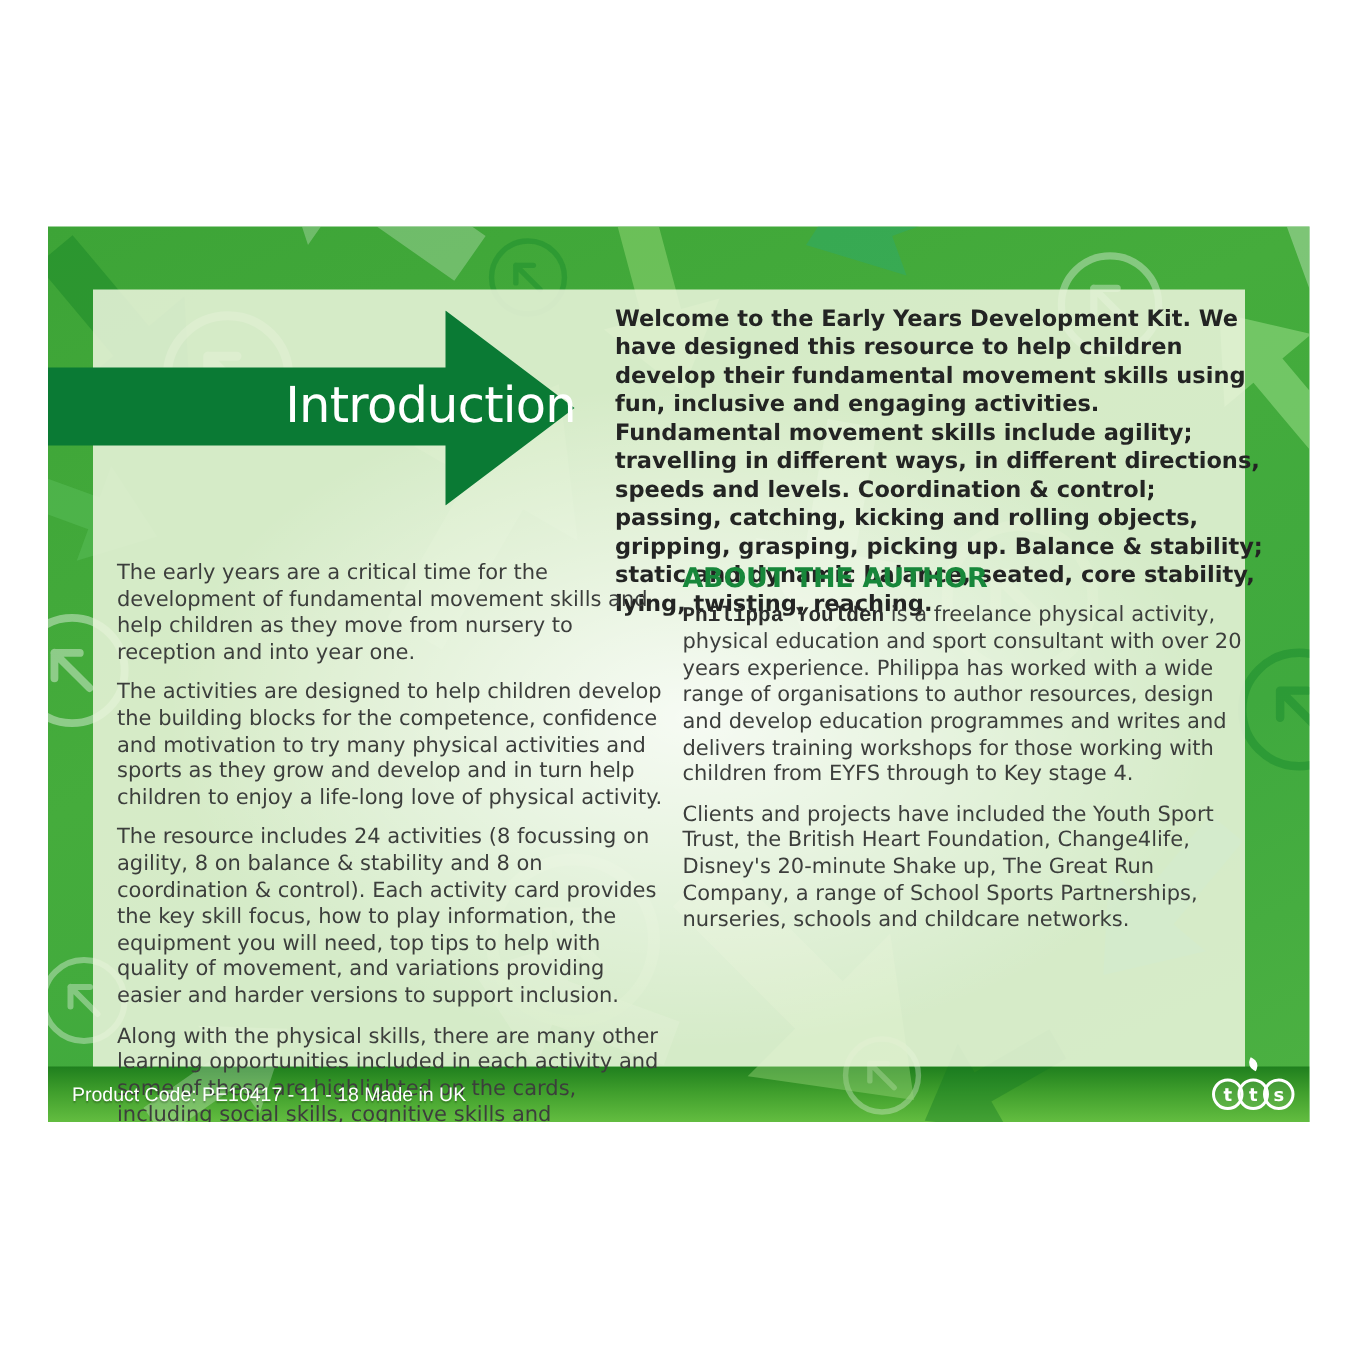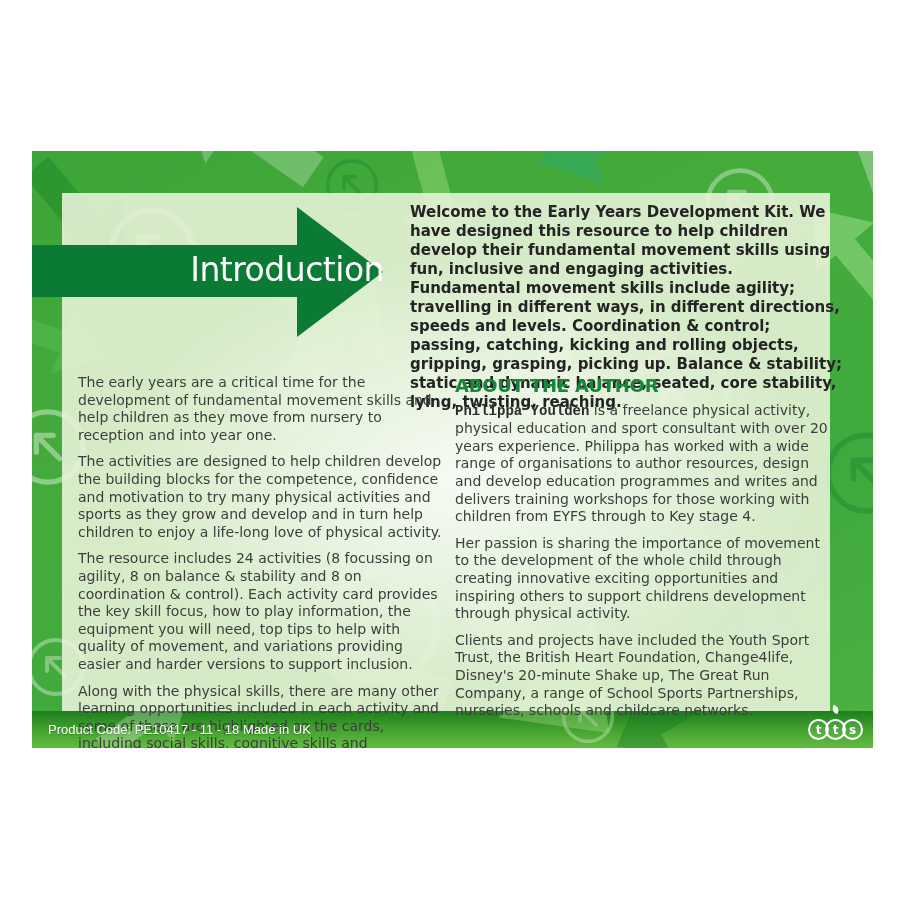--- a/index.html
+++ b/index.html
@@ -128,21 +128,20 @@
     <div class="col col-left">
       <p>The early years are a critical time for the development of fundamental movement skills and help children as they move from nursery to reception and into year one.</p>
       <p>The activities are designed to help children develop the building blocks for the competence, confidence and motivation to try many physical activities and sports as they grow and develop and in turn help children to enjoy a life-long love of physical activity.</p>
       <p>The resource includes 24 activities (8 focussing on agility, 8 on balance &amp; stability and 8 on coordination &amp; control). Each activity card provides the key skill focus, how to play information, the equipment you will need, top tips to help with quality of movement, and variations providing easier and harder versions to support inclusion.</p>
       <p>Along with the physical skills, there are many other learning opportunities included in each activity and some of these are highlighted on the cards, including social skills, cognitive skills and vocabulary.</p>
     </div>
 
     <div class="col col-right">
       <h2 class="about-heading">ABOUT THE AUTHOR</h2>
       <p><span class="author-name">Philippa Youlden</span><span> is a freelance physical activity, physical education and sport consultant with over 20 years experience. Philippa has worked with a wide range of organisations to author resources, design and develop education programmes and writes and delivers training workshops for those working with children from EYFS through to Key stage 4.</span></p>
-      <p>Her passion is sharing the importance of movement to the development of the whole child through creating innovative exciting opportunities and inspiring others to support childrens development through physical activity.</p>
       <p>Clients and projects have included the Youth Sport Trust, the British Heart Foundation, Change4life, Disney's 20-minute Shake up, The Great Run Company, a range of School Sports Partnerships, nurseries, schools and childcare networks.</p>
     </div>
 
     <div class="footer-text">Product Code: PE10417 - 11 - 18 Made in UK</div>
     <div class="tts-logo">
       <span class="tts-leaf"></span>
       <span class="tts-circle">t</span>
       <span class="tts-circle">t</span>
       <span class="tts-circle">s</span>
     </div>

